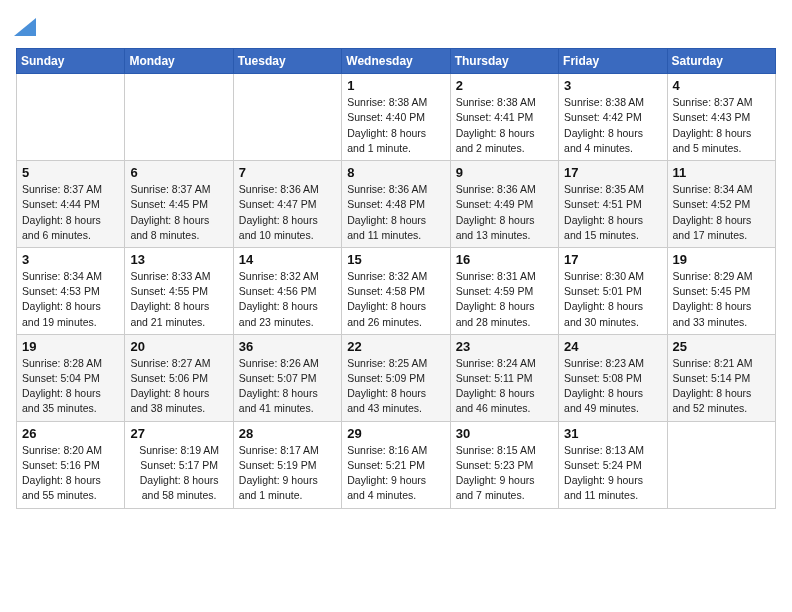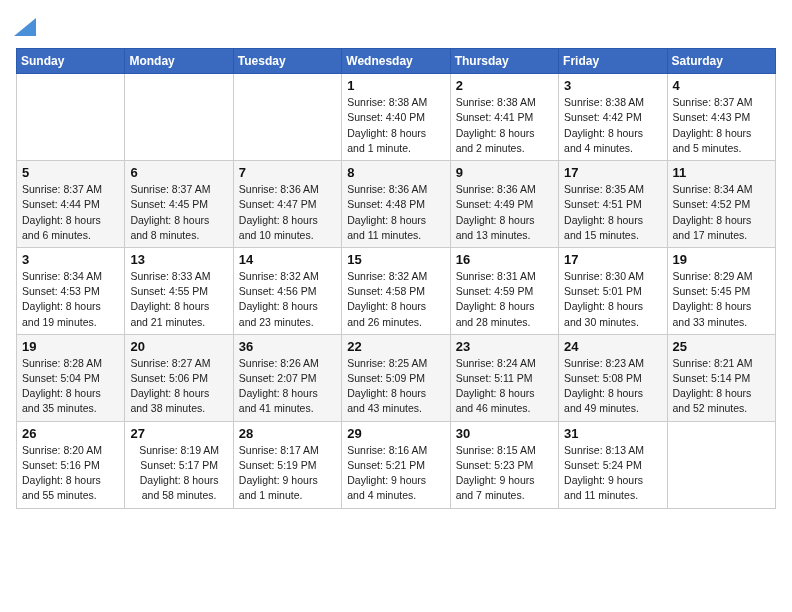--- a/index.html
+++ b/index.html
@@ -264,21 +264,21 @@
         <td>
           <div class="day-num">20</div>
           <div class="day-info" style="white-space: pre-line;">Sunrise: 8:27 AM
 Sunset: 5:06 PM
 Daylight: 8 hours
 and 38 minutes.</div>
         </td>
         <td>
           <div class="day-num">36</div>
           <div class="day-info" style="white-space: pre-line;">Sunrise: 8:26 AM
-Sunset: 2:07 PM
+Sunset: 5:07 PM
 Daylight: 8 hours
 and 41 minutes.</div>
         </td>
         <td>
           <div class="day-num">22</div>
           <div class="day-info" style="white-space: pre-line;">Sunrise: 8:25 AM
 Sunset: 5:09 PM
 Daylight: 8 hours
 and 43 minutes.</div>
         </td>

